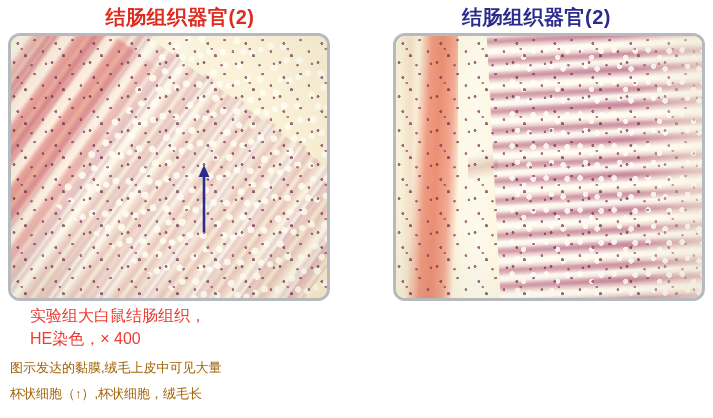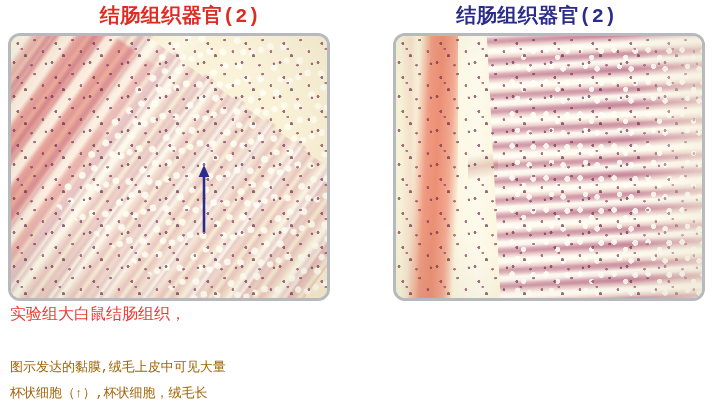--- a/index.html
+++ b/index.html
@@ -4,21 +4,21 @@
 <style>
   html, body {
     margin: 0; padding: 0;
     width: 713px; height: 418px;
     background: #ffffff;
     overflow: hidden;
     font-family: "Liberation Sans", "DejaVu Sans", sans-serif;
   }
   .page { position: relative; width: 713px; height: 418px; }
 
-  .panel { position: absolute; top: 0; height: 294px; font-family: Liberation Mono, monospace; }
+  .panel { position: absolute; top: 0; height: 294px; }
   .panel-left  { left: 0;   width: 360px; }
   .panel-right { left: 360px; width: 353px; }
 
   .panel-title {
     text-align: center;
     font-size: 20px;
     font-weight: bold;
     letter-spacing: 0.5px;
     line-height: 30px;
     padding-top: 2px;
@@ -253,20 +253,21 @@
   }
   .rm-fade {
     position: absolute; right: 0; top: 0; width: 70px; height: 268px;
     background: linear-gradient(90deg, rgba(252,248,228,0) 0%, rgba(252,248,228,0.55) 100%);
   }
 
   
   .caption-block {
     position: absolute;
     width: 340px;
+    margin-left: 20px;
   }
   .cap-left  { left: 10px;  top: 304px; }
 
   .cap-line {
     font-size: 16px;
     line-height: 23px;
     white-space: nowrap;
   }
   .cap-red  { color: #ef3b30; }
 
@@ -302,20 +303,21 @@
 
         <svg class="arrow-annot" viewBox="0 0 14 68">
           <line x1="7" y1="68" x2="7" y2="12" stroke="#2b2b8c" stroke-width="2.6"></line>
           <polygon points="7,1 1.6,13 12.4,13" fill="#2b2b8c"></polygon>
         </svg>
       </div>
     </div>
 
     <div class="caption-block cap-left">
       <div class="cap-line cap-red">实验组大白鼠结肠组织，</div>
+      <div class="cap-line cap-red">HE染色，× 400</div>
     </div>
 
     <div class="body-block body-left">
       <div class="body-line">图示发达的黏膜,绒毛上皮中可见大量</div>
       <div class="body-line">杯状细胞（↑）,杯状细胞，绒毛长</div>
     </div>
   </div>
 
   <div class="panel panel-right">
 

